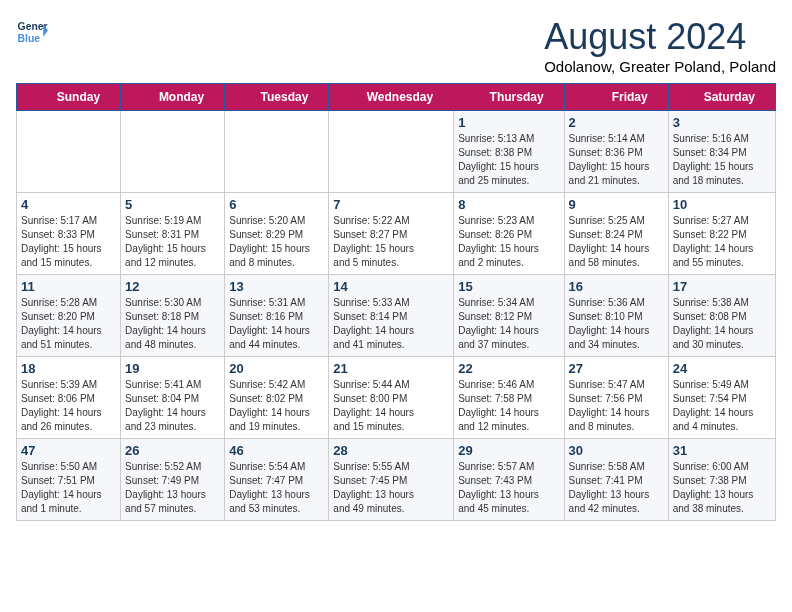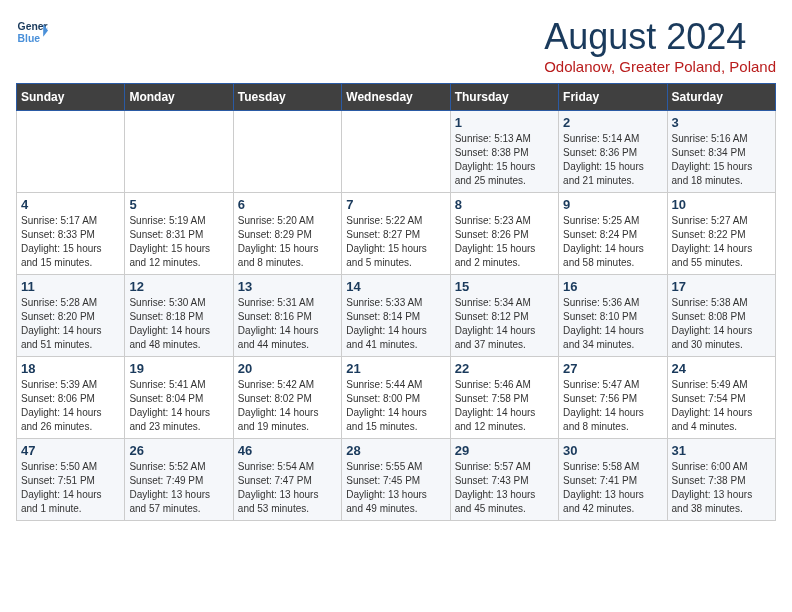--- a/index.html
+++ b/index.html
@@ -28,32 +28,32 @@
     .title-area {
       text-align: left;
     }
     .month-year {
       font-size: 36px;
       color: #1a3a5c;
       font-weight: normal;
     }
     .location {
       font-size: 15px;
-      color: #b91c1c;
+      color: #000000;
     }
     table {
       width: 100%;
       border-collapse: collapse;
       font-size: 11px;
     }
     thead tr th {
-      background: #404040;
+      background: #be185d;
       color: #fff;
-      padding: 6px 4px;
-      text-align: left;
+      padding: 6px 20px;
+      text-align: right;
       font-size: 12px;
       border: 1px solid #2a5aa4;
     }
     tbody tr td {
       border: 1px solid #ccc;
       vertical-align: top;
       padding: 4px;
       height: 80px;
       background: #fff;
     }

